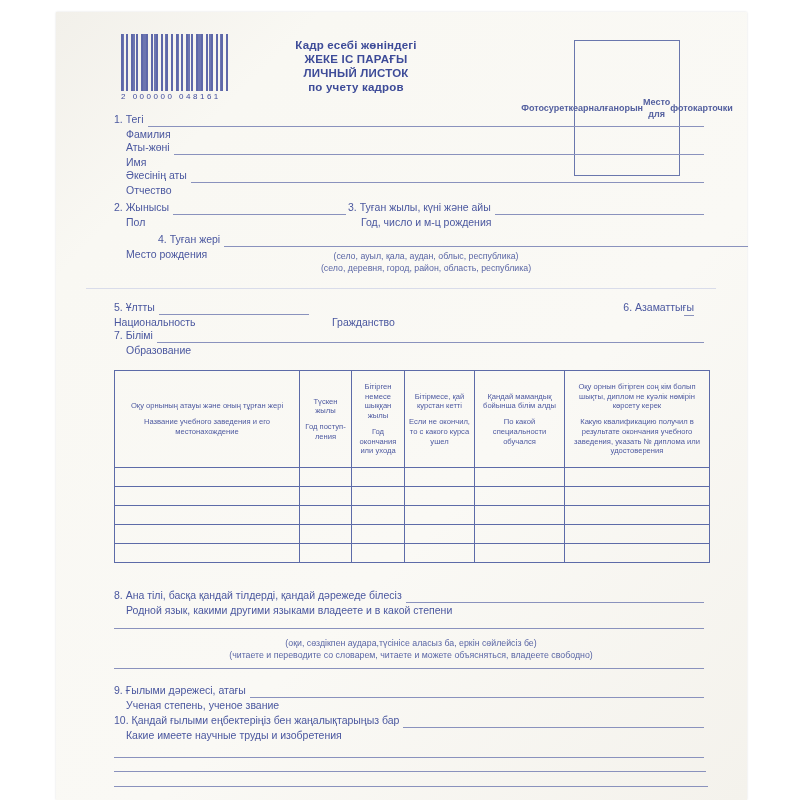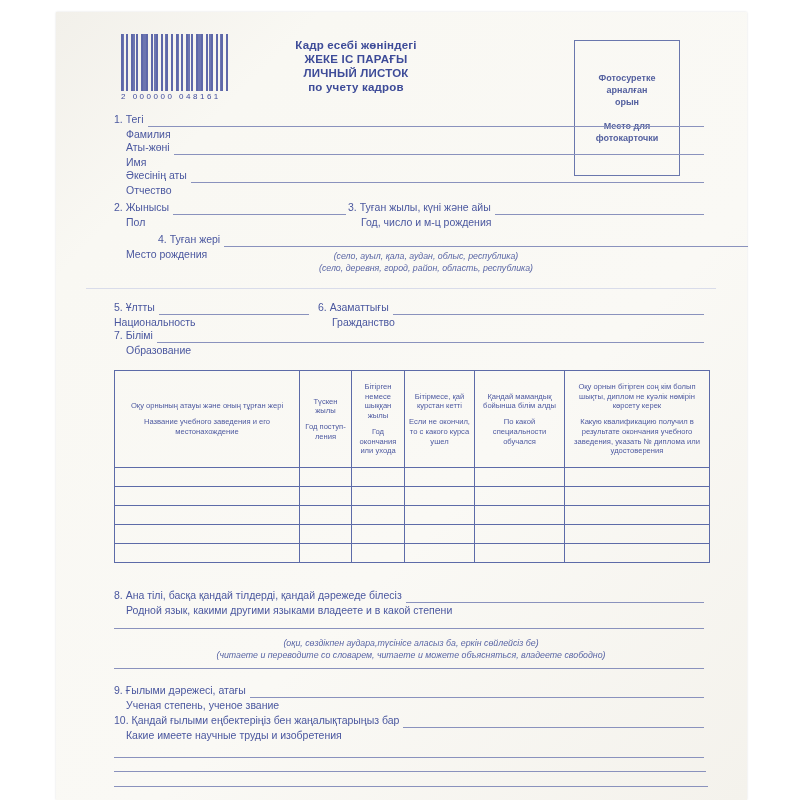--- a/index.html
+++ b/index.html
@@ -34,30 +34,30 @@
     font-size:8px;letter-spacing:2.5px;color:#3f4b9b;margin-top:1px;white-space:nowrap;
   }
   
   .title{
     text-align:center;font-weight:bold;color:var(--ink-bold);
     font-size:11.5px;line-height:1.22;letter-spacing:.2px;
   }
   
   .photo-box{
     width:106px;height:136px;border:1.2px solid #6a77ad;
-    display:flex;flex-direction:column;align-items:center;justify-content:center;
+    display:flex;flex-direction:row;align-items:center;justify-content:center;
     text-align:center;font-size:9px;font-weight:bold;color:#54609f;line-height:1.35;
   }
   .photo-box .gap{height:12px;}
   
   .fline{display:flex;align-items:flex-end;font-size:10.5px;line-height:1.1;white-space:nowrap;}
   .fline .lbl{padding-bottom:1px;}
   .fill{flex:1;border-bottom:1px solid var(--line);height:4px;margin-left:4px;min-width:10px;}
   .sub{font-size:10.5px;line-height:1.1;white-space:nowrap;}
-  .hint{font-style:italic;font-size:8.8px;text-align:center;color:#5a66a5;white-space:nowrap;}
+  .hint{font-size:8.8px;text-align:center;color:#5a66a5;white-space:nowrap;}
   .rule{border-bottom:1px solid var(--line);height:0;}
   .faint-rule{border-bottom:1px solid #d9dcea;height:0;}
   
   table.edu{
     border-collapse:collapse;table-layout:fixed;width:595px;
   }
   table.edu td,table.edu th{
     border:1px solid var(--tborder);
     font-size:7.6px;font-weight:normal;color:#4d59a0;
     text-align:center;vertical-align:middle;line-height:1.28;
@@ -132,21 +132,21 @@
   <div class="abs hint" style="left:170px;top:251px;width:400px;">(село, деревня, город, район, область, республика)</div>
 
   <div class="abs faint-rule" style="left:30px;top:276px;width:630px;"></div>
 
   <div class="abs fline" style="left:58px;top:290px;width:195px;">
     <span class="lbl">5. Ұлтты</span>
       <span class="fill"></span>
   </div>
   <div class="abs sub" style="left:58px;top:305px;">Национальность</div>
 
-  <div class="abs fline" style="left:262px;top:290px;width:386px;">
+  <div class="abs fline" style="left:252px;top:290px;width:386px;flex-direction:column;">
     <span class="lbl">6. Азаматтығы</span>
       <span class="fill"></span>
   </div>
   <div class="abs sub" style="left:276px;top:305px;">Гражданство</div>
 
   <div class="abs fline" style="left:58px;top:318px;width:590px;">
     <span class="lbl">7. Білімі</span>
       <span class="fill"></span>
   </div>
   <div class="abs sub" style="left:70px;top:333px;">Образование</div>

